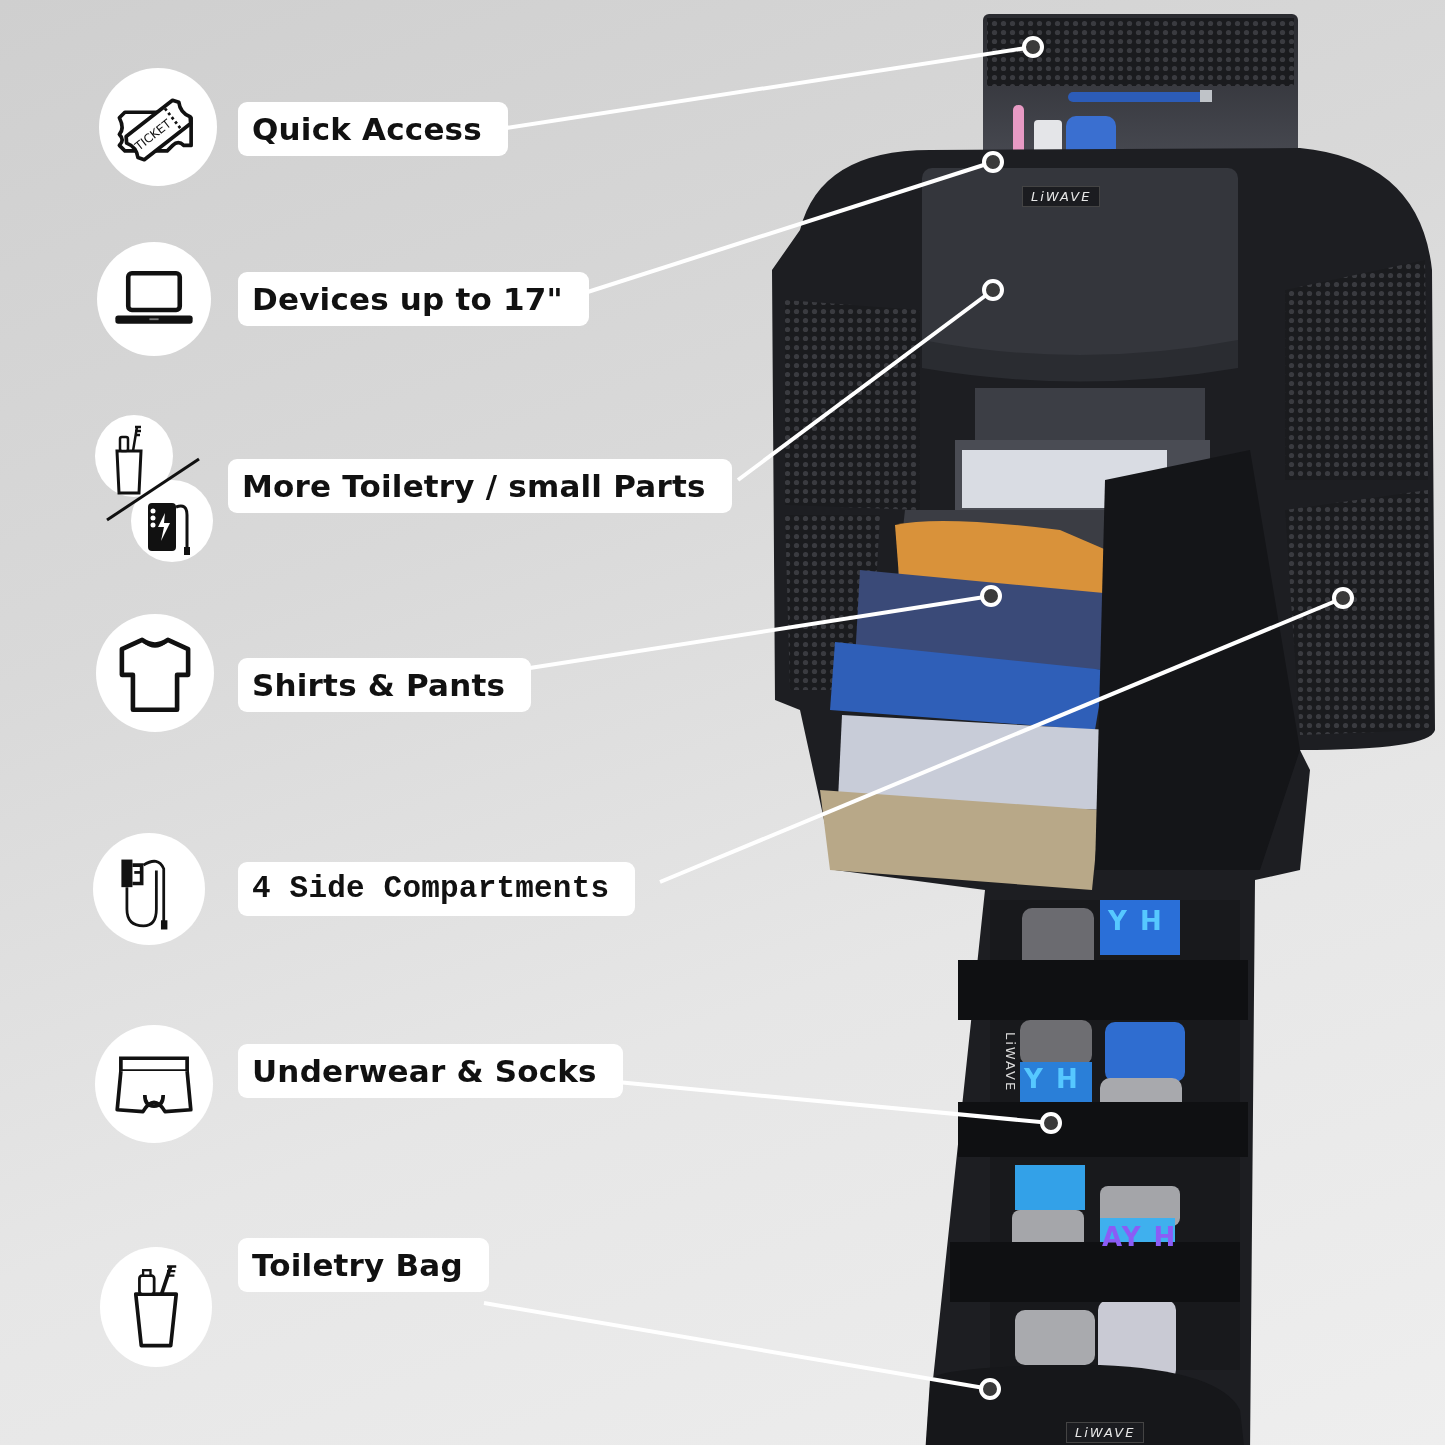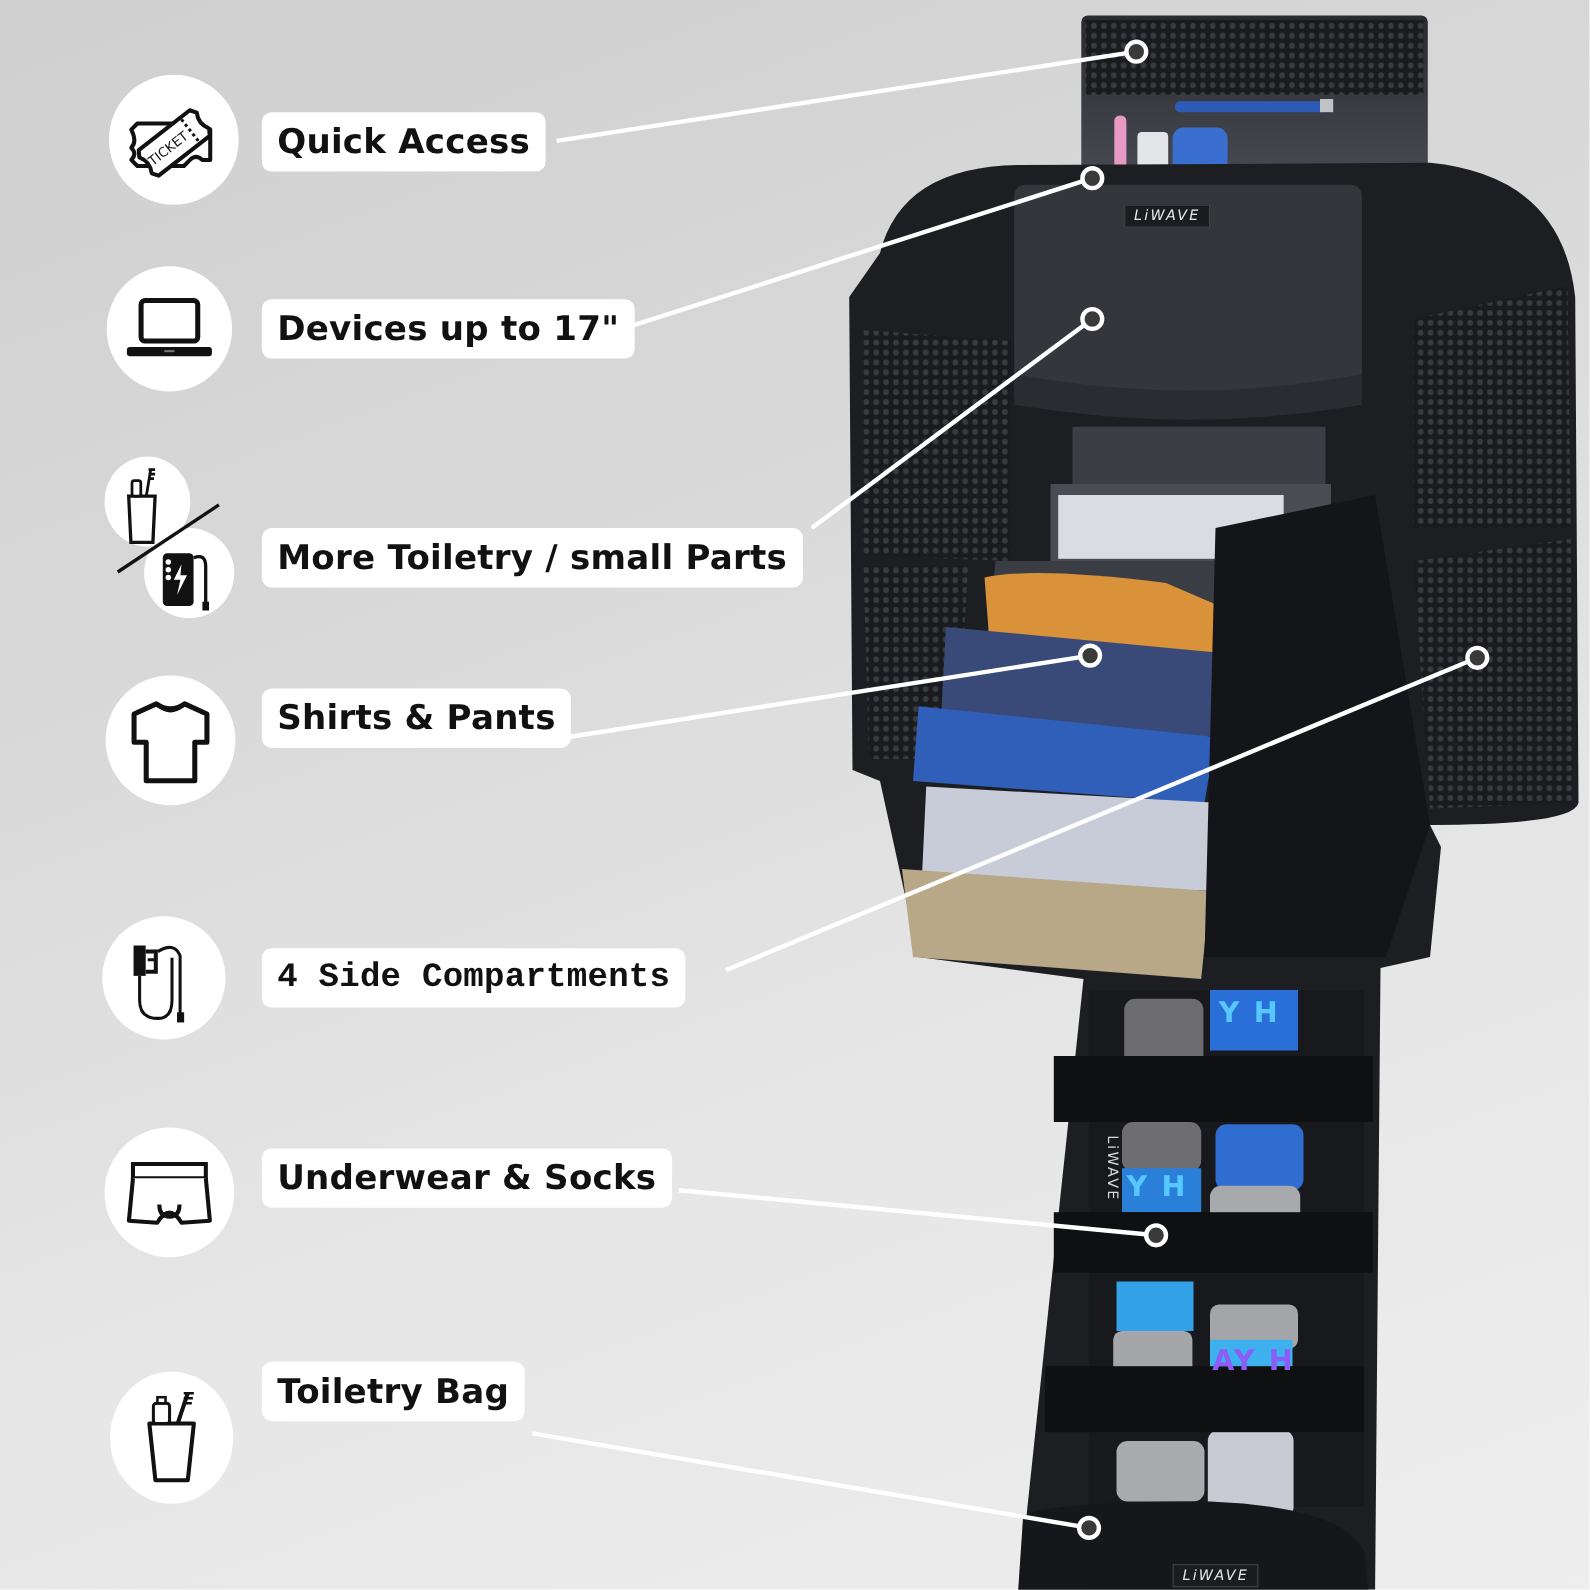--- a/index.html
+++ b/index.html
@@ -8,21 +8,21 @@
       background: linear-gradient(160deg, #cfcfcf 0%, #d9d9d9 35%, #e6e6e6 65%, #eeeeee 100%);
       font-family: "DejaVu Sans", "Liberation Sans", sans-serif;
     }
     .icon-circle {
       position: absolute; width: 118px; height: 118px; border-radius: 50%;
       background: #ffffff; display: flex; align-items: center; justify-content: center;
     }
     .icon-circle svg { width: 92px; height: 92px; }
     .label {
       position: absolute; background: #ffffff; border-radius: 9px;
-      padding: 6px 14px 6px 14px; font-weight: bold; font-size: 31px;
+      padding: 6px 26px 6px 14px; font-weight: bold; font-size: 31px;
       color: #111111; white-space: nowrap; letter-spacing: 0.2px; line-height: 42px;
     }
     .connectors { position: absolute; left: 0; top: 0; width: 1445px; height: 1445px; pointer-events: none; z-index: 5; }
     
     .backpack { position: absolute; left: 0; top: 0; width: 1286px; height: 1445px; z-index: 2; margin-top: 10px; }
     .brand-tag {
       position: absolute; background: #1b1c20; color: #e8e8e8; font-size: 13px;
       font-style: italic; letter-spacing: 2px; padding: 2px 8px; border: 1px solid #444;
       font-family: "DejaVu Sans", sans-serif; z-index: 3;
     }
@@ -207,17 +207,17 @@
     <path d="M28 36 L72 36 L66 92 L34 92 Z" fill="#fff" stroke="#111" stroke-width="4" stroke-linejoin="round"></path>
     <rect x="32" y="16" width="16" height="20" rx="3" fill="#fff" stroke="#111" stroke-width="3"></rect>
     <rect x="36" y="10" width="8" height="6" fill="#fff" stroke="#111" stroke-width="2.5"></rect>
     <path d="M56 36 L66 6" stroke="#111" stroke-width="4"></path>
     <path d="M62 6 L72 6 M62 11 L71 11 M62 16 L70 16" stroke="#111" stroke-width="2.5"></path>
   </svg>
 </div>
 
 <div class="label" style="left:238px; top:102px;">Quick Access</div>
 <div class="label" style="left:238px; top:272px;">Devices up to 17"</div>
-<div class="label" style="left:238px; top:459px;margin-top:21px;">More Toiletry / small Parts</div>
-<div class="label" style="left:238px; top:626px;">Shirts &amp; Pants</div>
+<div class="label" style="left:228px; top:459px;">More Toiletry / small Parts</div>
+<div class="label" style="left:238px; top:658px;">Shirts &amp; Pants</div>
 <div class="label" style="left:238px; top:862px;font-family:Liberation Mono, monospace;">4 Side Compartments</div>
 <div class="label" style="left:238px; top:1044px;">Underwear &amp; Socks</div>
 <div class="label" style="left:238px; top:1238px;">Toiletry Bag</div>
 
 </body></html>

